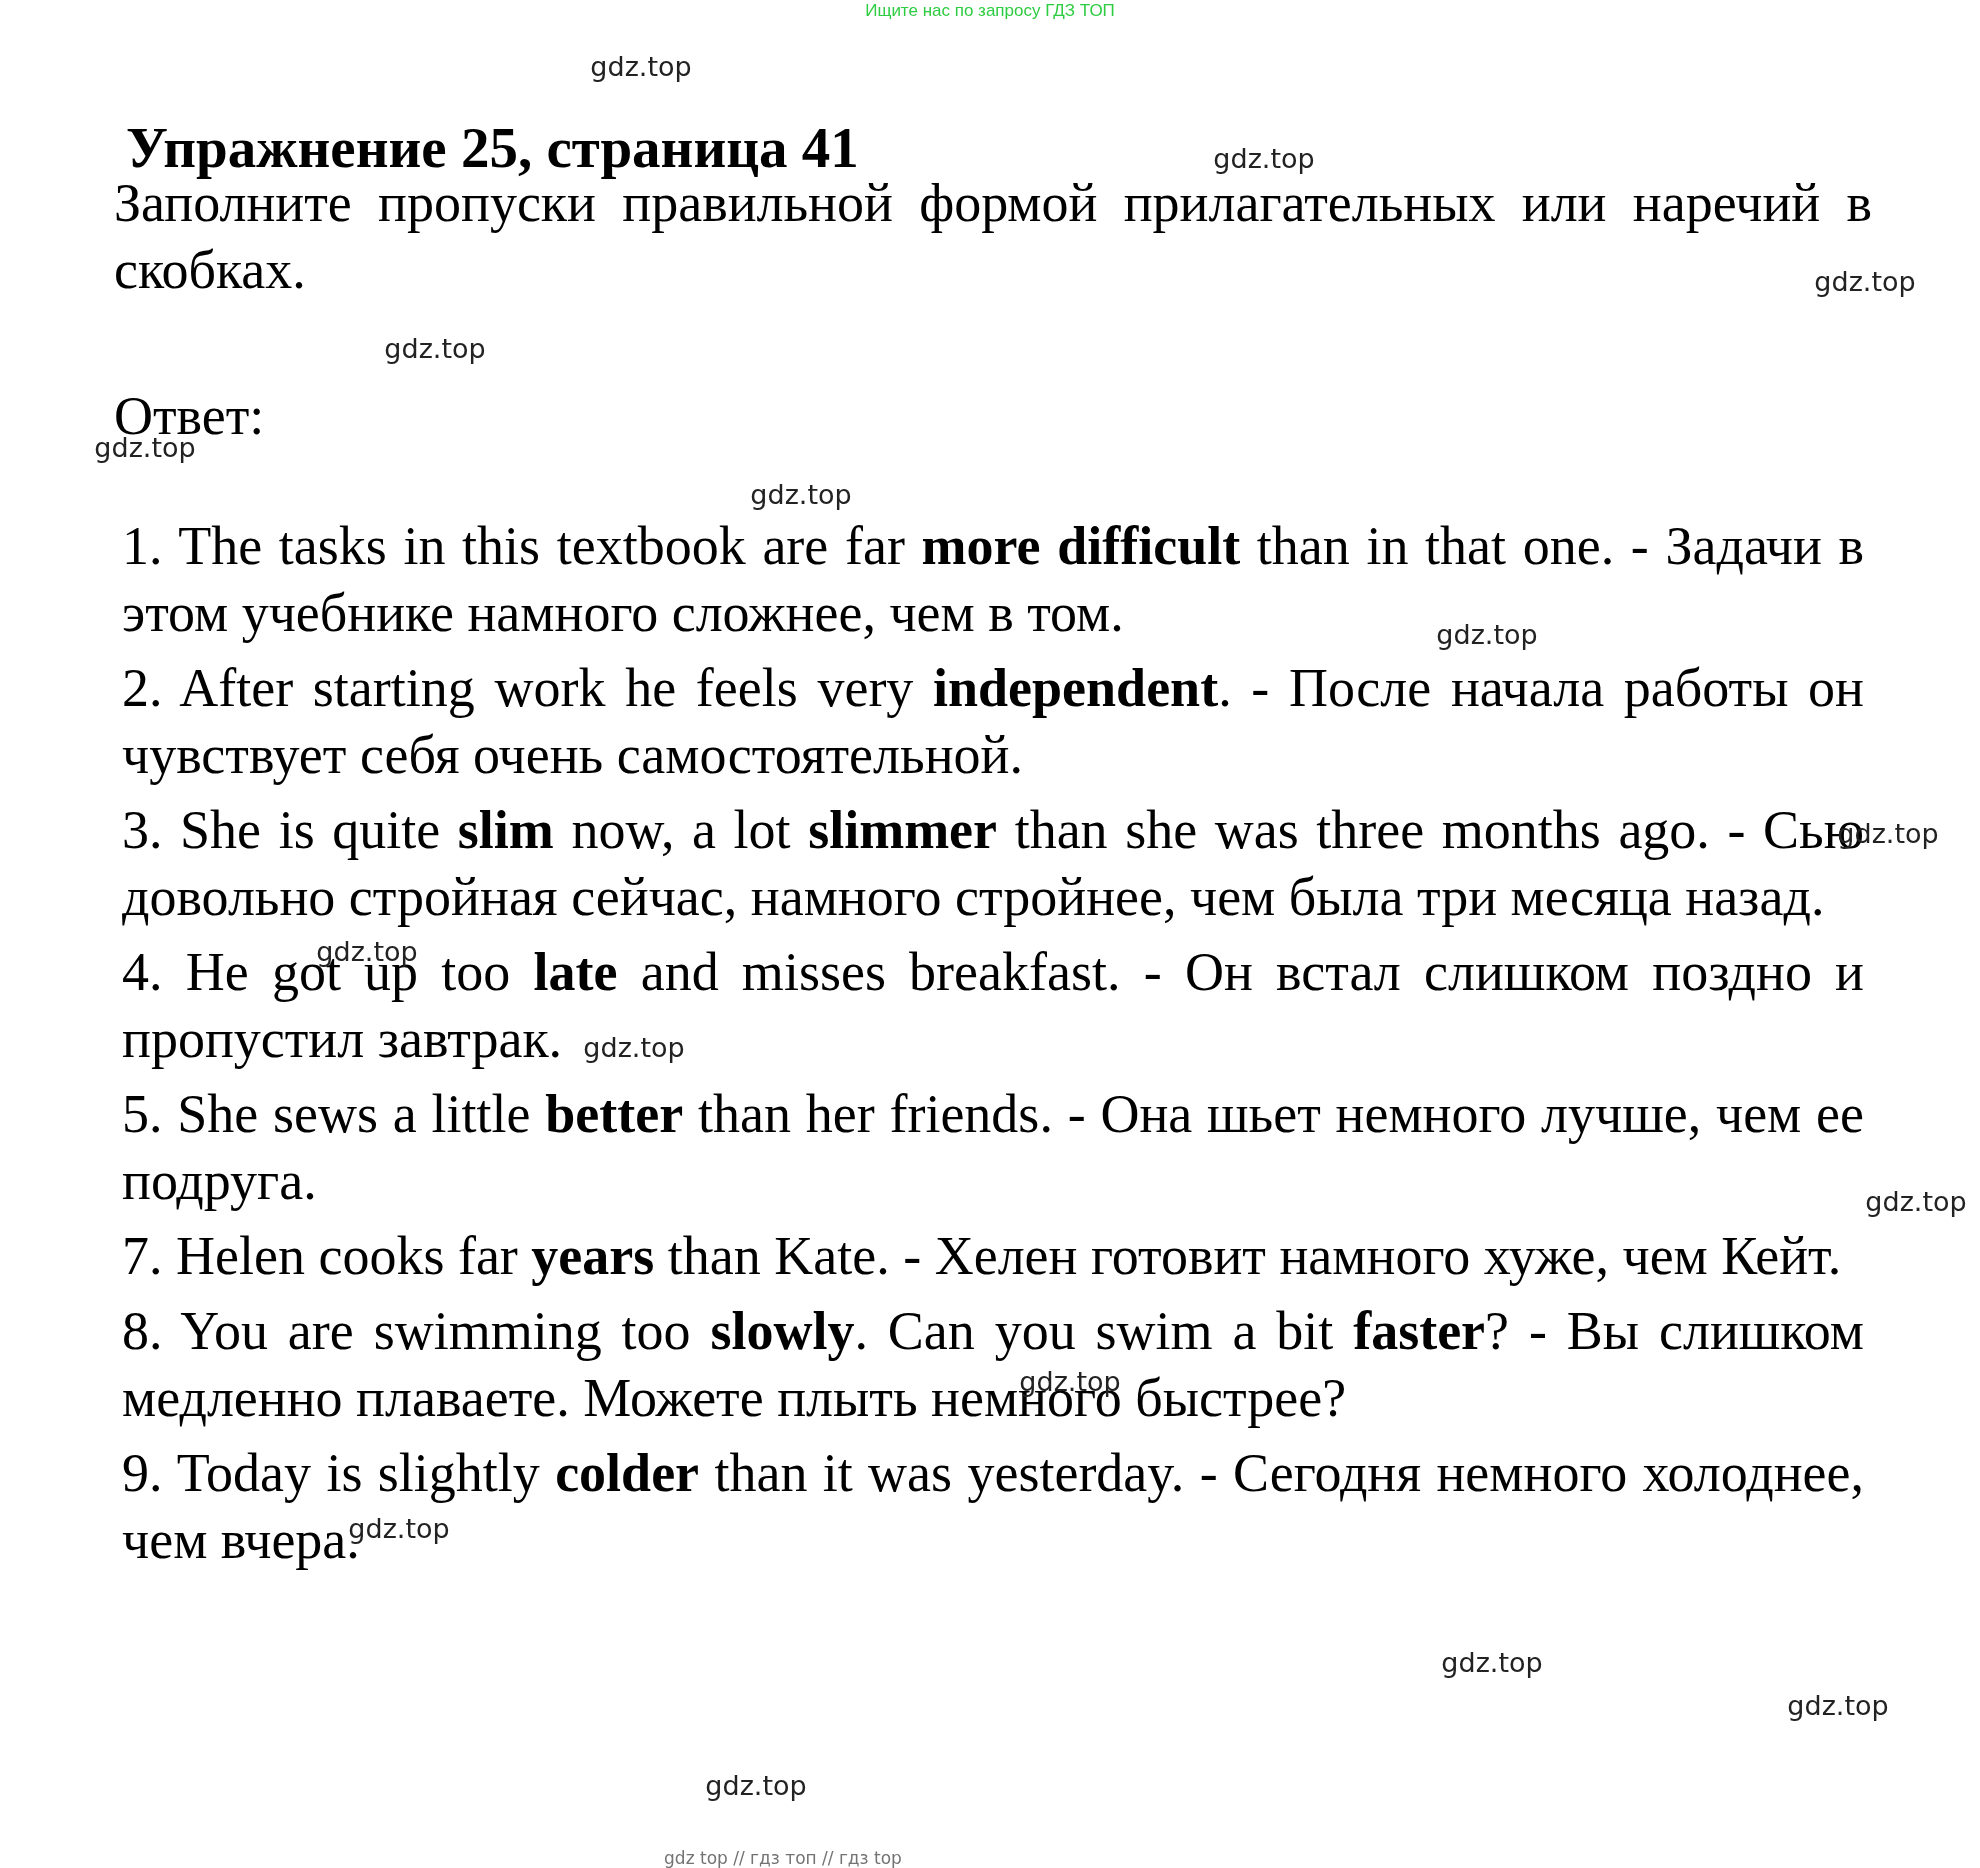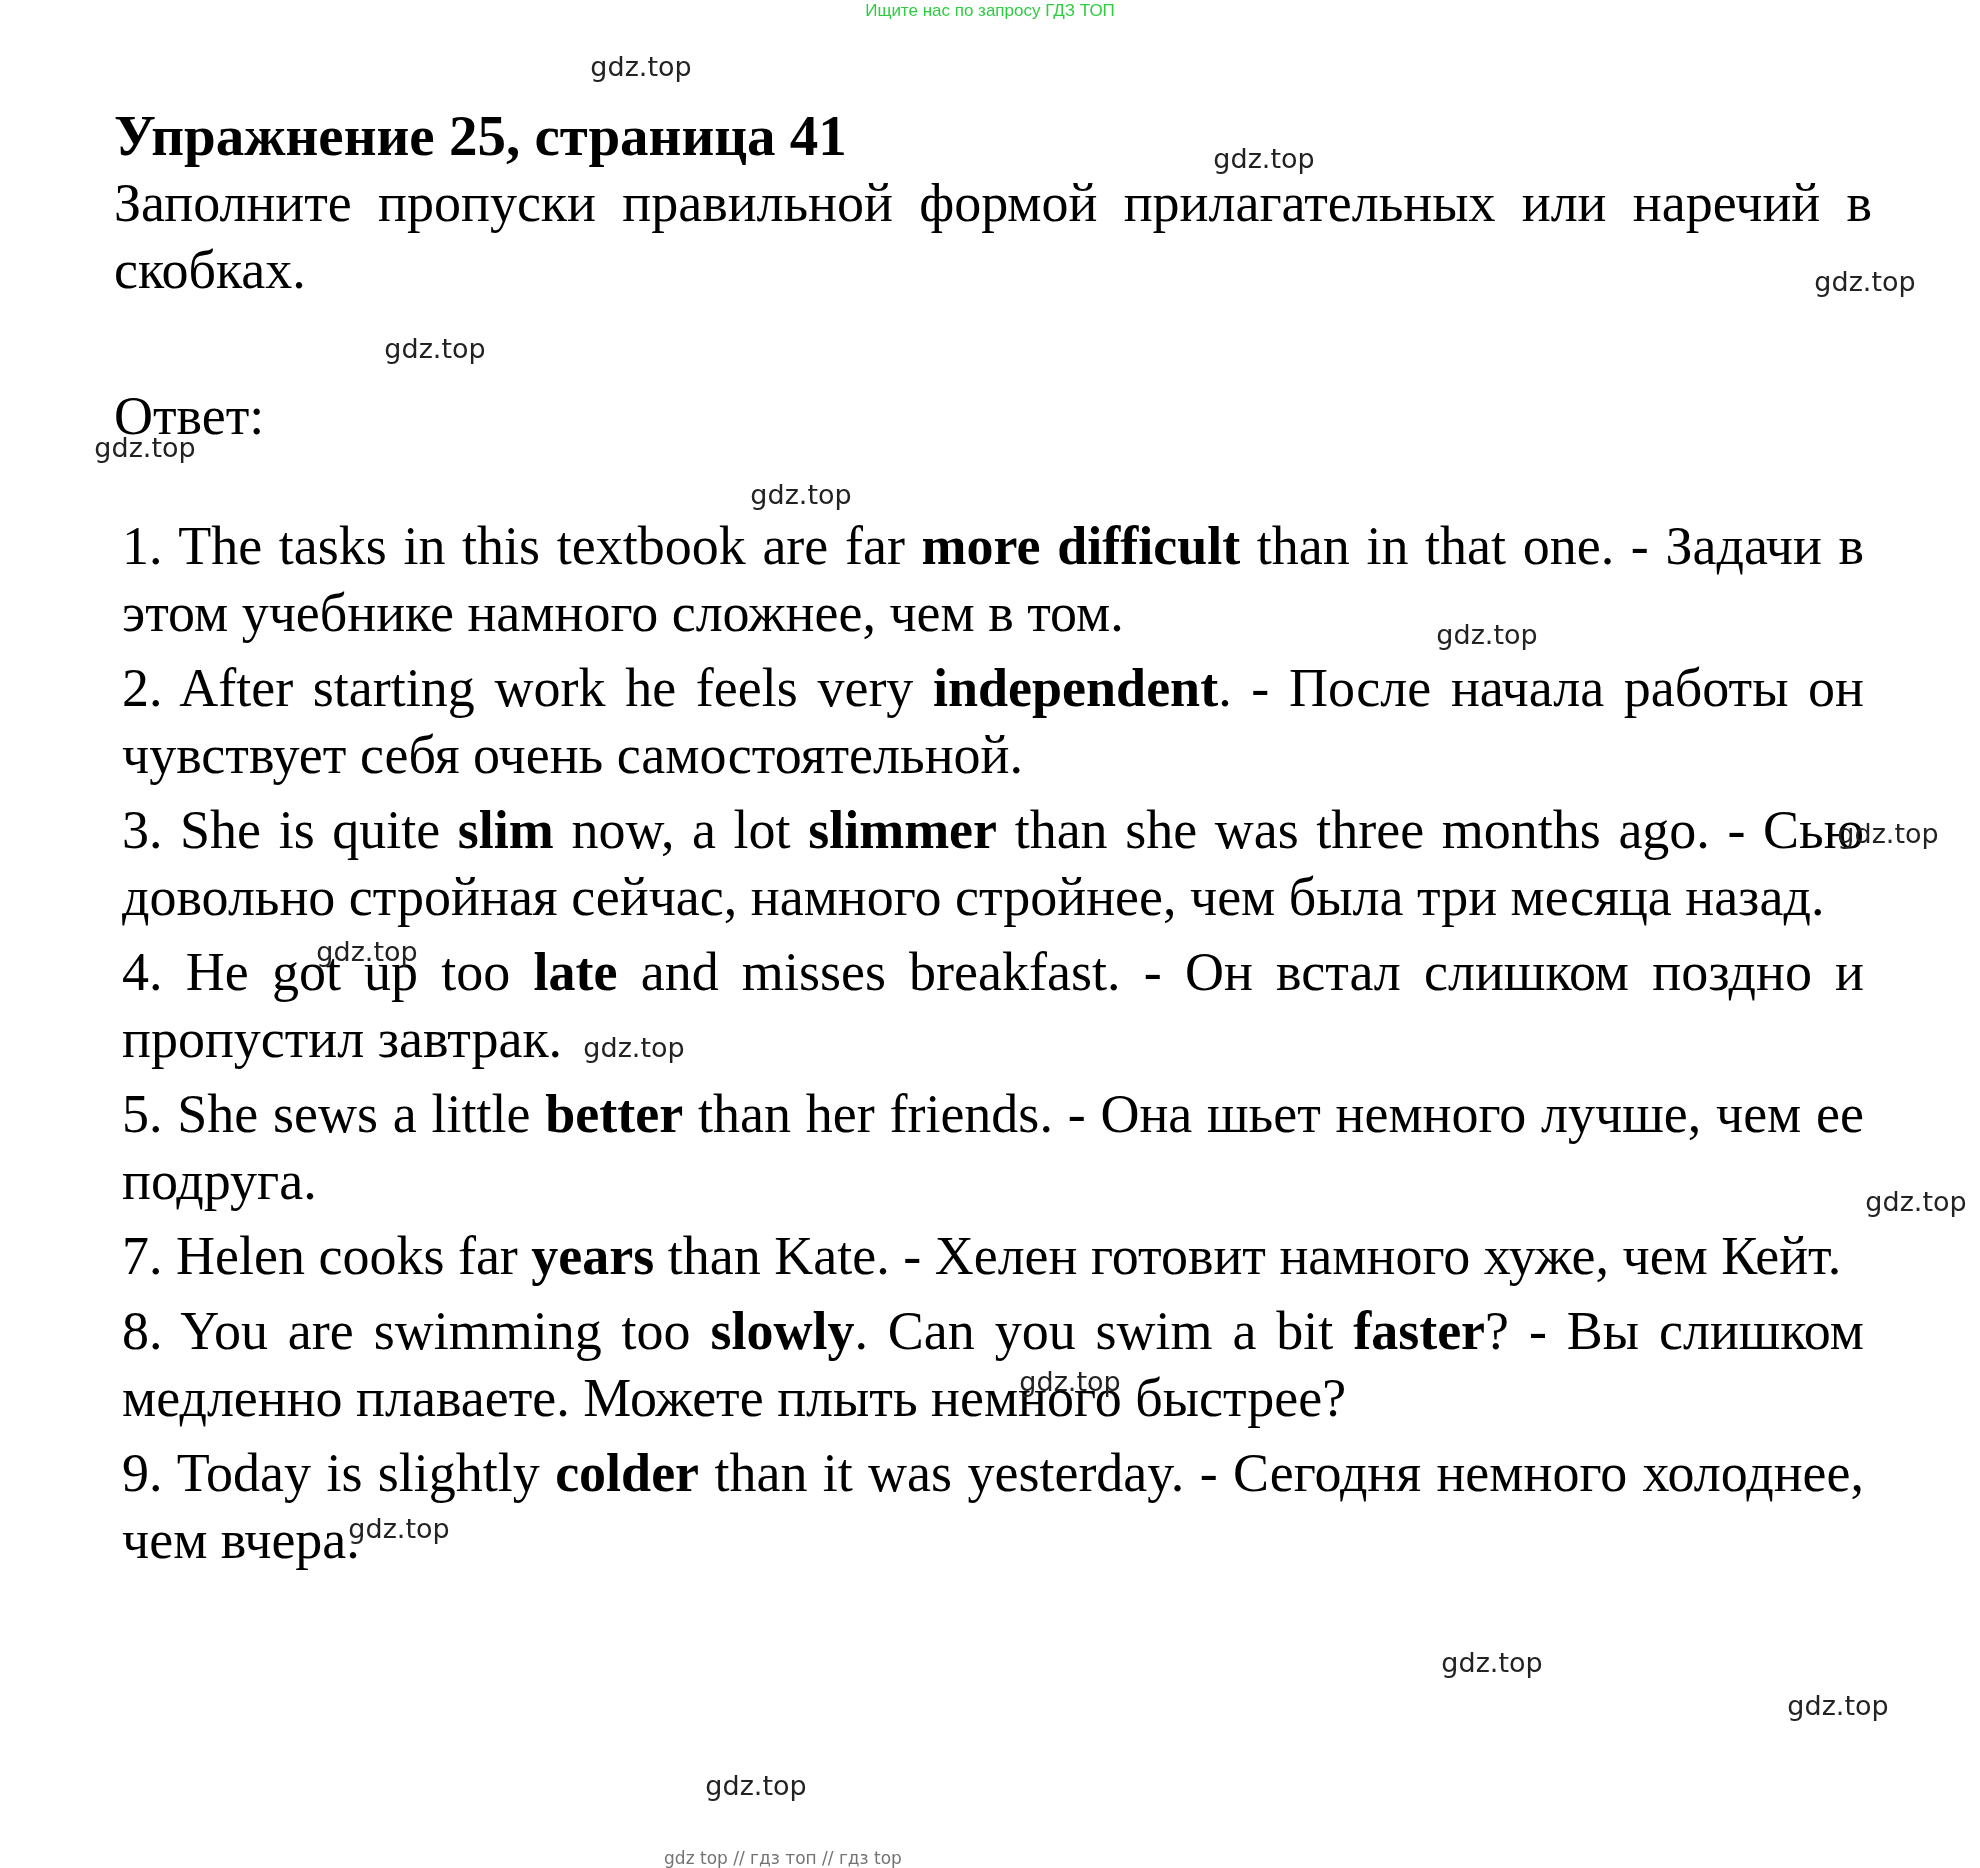--- a/index.html
+++ b/index.html
@@ -2,21 +2,21 @@
 <html><head>
 <meta charset="utf-8">
 <style>
   html, body { margin: 0; padding: 0; background: #ffffff; }
   body { width: 1980px; height: 1868px; position: relative; overflow: hidden; }
   .top-note { position: absolute; top: 0; left: 0; width: 1980px; text-align: center;
     font-family: "Liberation Sans", sans-serif; font-size: 17px; line-height: 22px; color: #2ecc40; }
   .footer { position: absolute; top: 1847px; left: 0; width: 1566px; text-align: center;
     font-family: "DejaVu Sans", sans-serif; font-size: 17px; line-height: 22px; color: #737373; }
   .title { position: absolute; left: 114px; top: 103px; font-family: "Liberation Serif", serif;
-    font-weight: bold; font-size: 57px; line-height: 65px; color: #000; margin: 0; white-space: nowrap; }
+    font-weight: bold; font-size: 57px; line-height: 65px; color: #000; margin: 12px; white-space: nowrap; }
   .body-text { position: absolute; left: 114px; width: 1758px; font-family: "Liberation Serif", serif;
     font-size: 54px; line-height: 67px; color: #000; }
   .instruction { top: 170px; text-align: justify; }
   .answer-label { top: 372px; margin-top: 11px; }
   .answers { top: 505px; }
   .answers p { margin: 8px; text-align: justify; }
   .answers b { font-weight: bold; }
   .wm { position: absolute; font-family: "DejaVu Sans", sans-serif; font-size: 27px; color: #222;
     transform: translate(-50%, -50%); white-space: nowrap; }
 </style>

